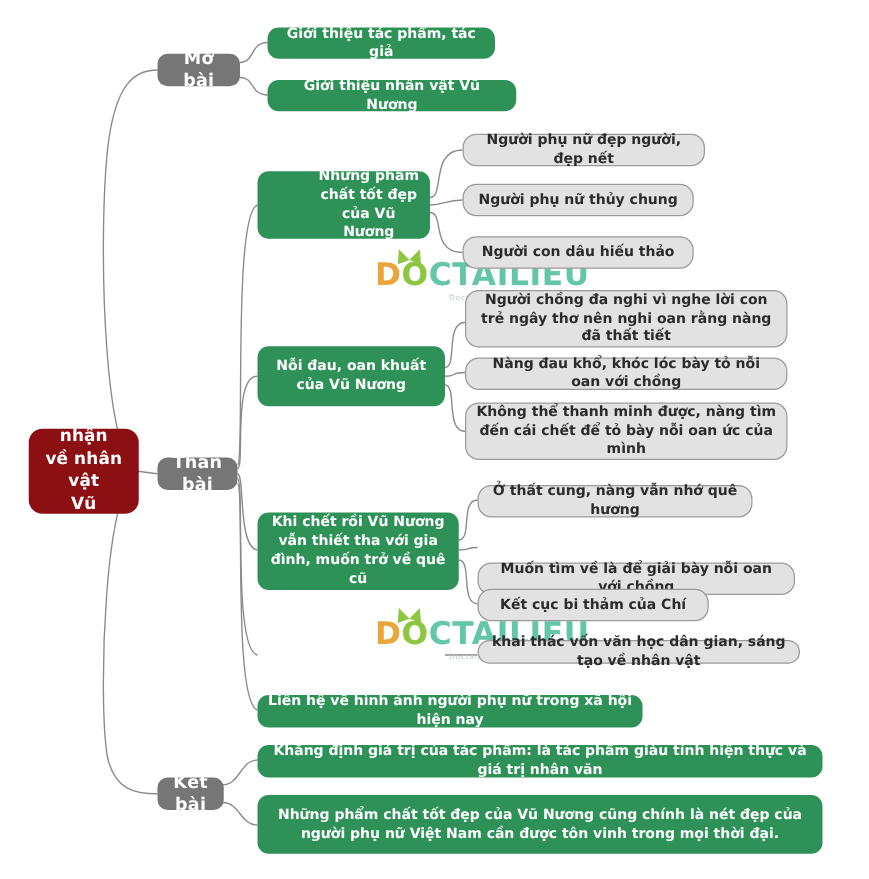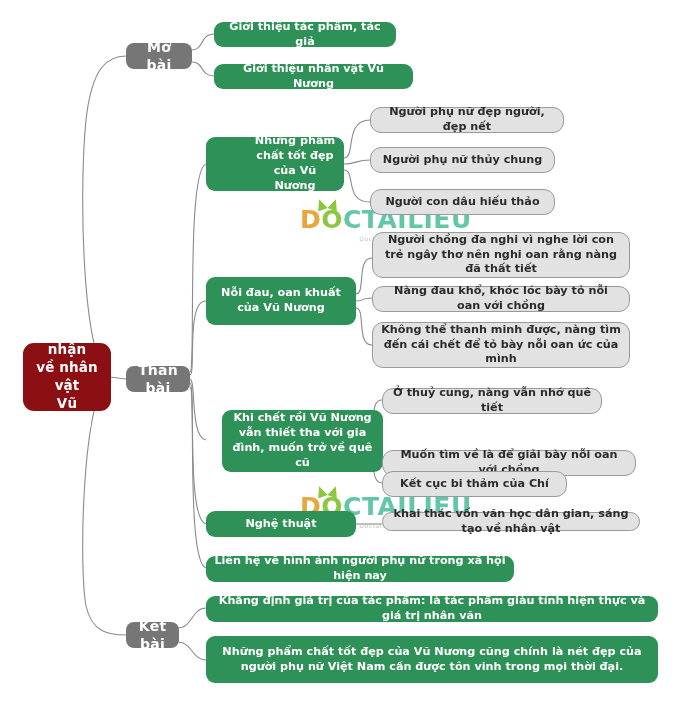--- a/index.html
+++ b/index.html
@@ -200,36 +200,33 @@
   <div class="node node-gray" style="left:372px; top:232px; width:258px; height:46px;">
     <span>Người chồng đa nghi vì nghe lời con trẻ ngây thơ nên nghi oan rằng nàng đã thất tiết</span>
   </div>
   <div class="node node-gray" style="left:372px; top:286px; width:258px; height:26px;">
     <span>Nàng đau khổ, khóc lóc bày tỏ nỗi oan với chồng</span>
   </div>
   <div class="node node-gray" style="left:372px; top:322px; width:258px; height:46px;">
     <span>Không thể thanh minh được, nàng tìm đến cái chết để tỏ bày nỗi oan ức của mình</span>
   </div>
 
-  <div class="node node-green" style="left:206px; top:410px; width:161px; height:62px;margin-left:16px;">
+  <div class="node node-green" style="left:206px; top:410px; width:161px; height:62px;">
     <span>Khi chết rồi Vũ Nương vẫn thiết tha với gia đình, muốn trở về quê cũ</span>
   </div>
   <div class="node node-gray" style="left:382px; top:388px; width:220px; height:26px;">
-    <span>Ở thuỷ cung, nàng vẫn nhớ quê tiết</span>
+    <span>Ở thất cung, nàng vẫn nhớ quê hương</span>
   </div>
   <div class="node node-gray" style="left:382px; top:450px; width:254px; height:26px;">
     <span>Muốn tìm về là để giải bày nỗi oan với chồng</span>
   </div>
   <div class="node node-gray" style="left:382px; top:471px; width:185px; height:26px;">
     <span>Kết cục bi thảm của Chí</span>
   </div>
 
-  <div class="node node-green" style="left:206px; top:511px; width:150px; height:26px;">
-    <span>Nghệ thuật</span>
-  </div>
   <div class="node node-gray" style="left:382px; top:512px; width:258px; height:19px;">
     <span>khai thác vốn văn học dân gian, sáng tạo về nhân vật</span>
   </div>
 
   <div class="node node-green" style="left:206px; top:556px; width:308px; height:26px;">
     <span>Liên hệ về hình ảnh người phụ nữ trong xã hội hiện nay</span>
   </div>
 
   <div class="node node-green" style="left:206px; top:596px; width:452px; height:26px;">
     <span>Khẳng định giá trị của tác phẩm: là tác phẩm giàu tính hiện thực và giá trị nhân văn</span>

